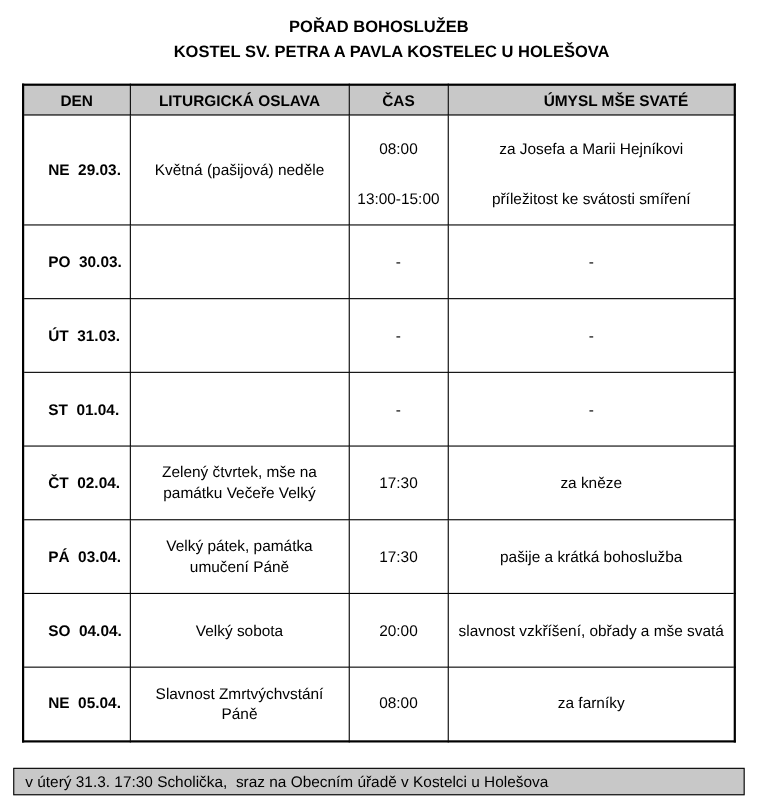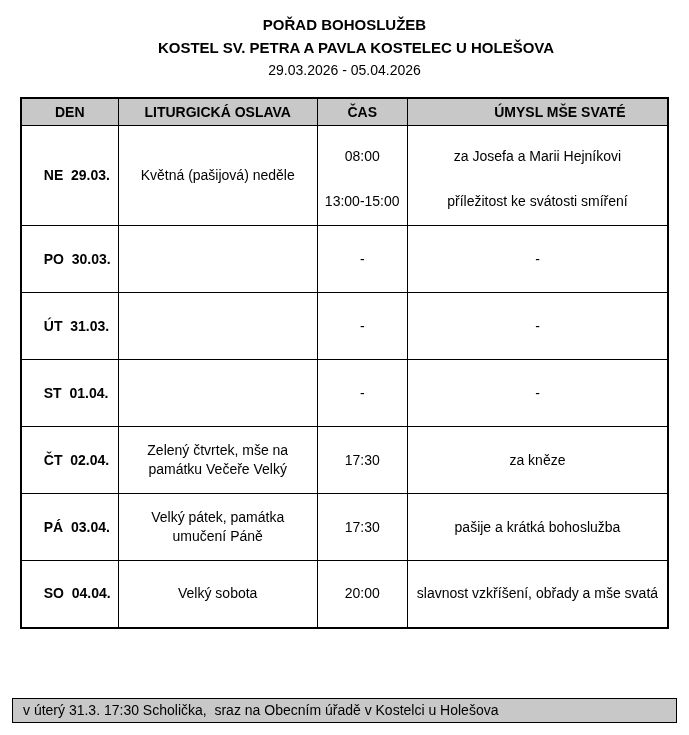--- a/index.html
+++ b/index.html
@@ -72,21 +72,20 @@
     padding:3px 10px 4px;
     white-space:pre-wrap;
   }
 </style>
 </head>
 <body>
 
 <div class="doc-header">
   <div class="doc-title">POŘAD BOHOSLUŽEB</div>
   <div class="doc-subtitle">KOSTEL SV. PETRA A PAVLA KOSTELEC U HOLEŠOVA</div>
-  <div class="doc-daterange">29.03.2026 - 05.04.2026</div>
 </div>
 
 <table class="schedule">
   <tbody>
       <tr>
     <th class="col-den">DEN</th>
     <th class="col-oslava">LITURGICKÁ OSLAVA</th>
     <th class="col-cas">ČAS</th>
     <th class="col-umysl">ÚMYSL MŠE SVATÉ</th>
   </tr>
@@ -143,16 +142,22 @@
     <td>pašije a krátká bohoslužba</td>
   </tr>
 
   <tr class="h-mid">
     <td class="den">SO  04.04.</td>
     <td>Velký sobota</td>
     <td>20:00</td>
     <td>slavnost vzkříšení, obřady a mše svatá</td>
   </tr>
 
+  <tr class="h-mid">
+    <td class="den">NE  05.04.</td>
+    <td>Slavnost Zmrtvýchvstání Páně</td>
+    <td>08:00</td>
+    <td>za farníky</td>
+  </tr>
 </tbody>
   </table>
 
 <div class="footer-bar">v úterý 31.3. 17:30 Scholička,  sraz na Obecním úřadě v Kostelci u Holešova</div>
 
 </body></html>

